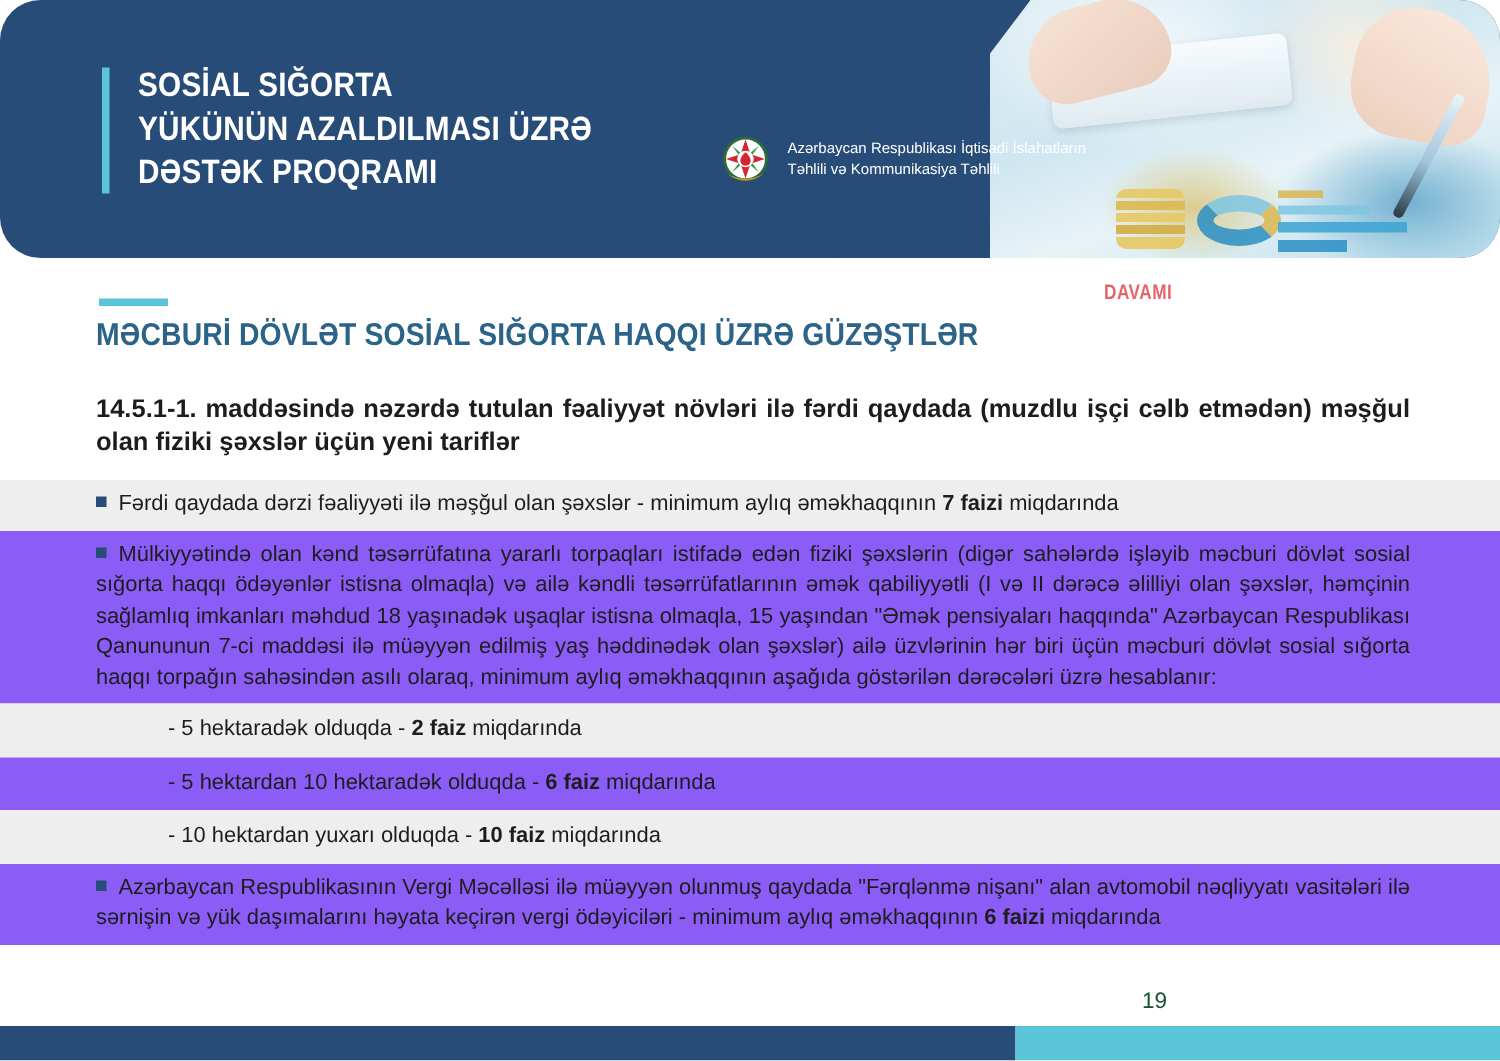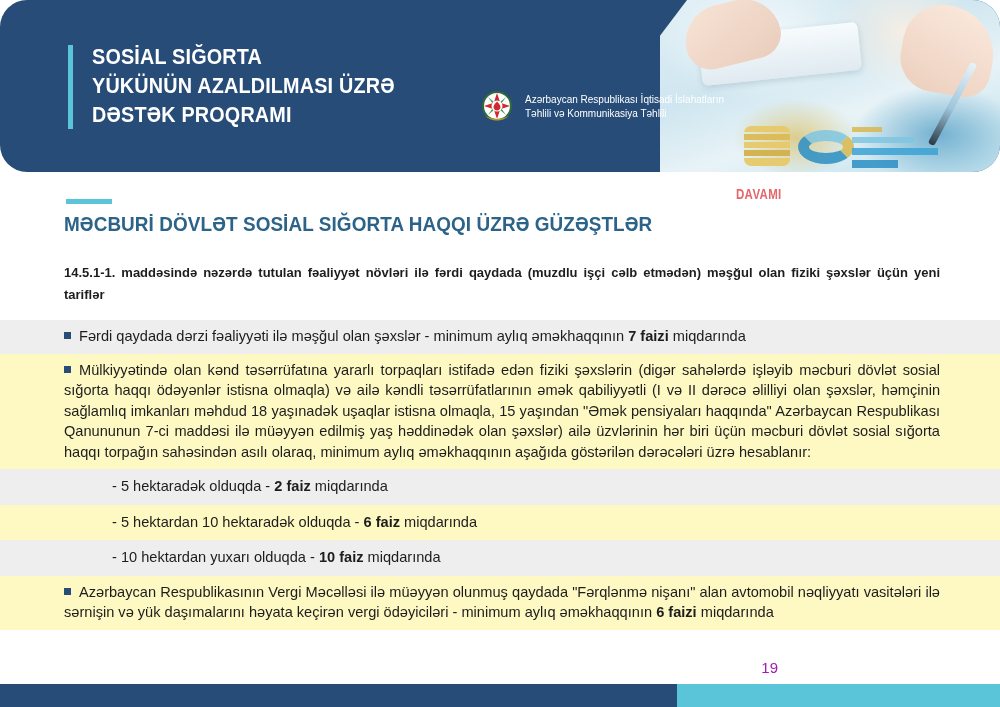--- a/index.html
+++ b/index.html
@@ -208,42 +208,42 @@
     white-space: nowrap;
   }
 
   .subtitle {
     position: absolute;
     left: 64px;
     top: 90px;
     width: 876px;
     color: #1d1d1d;
     font-weight: bold;
-    font-size: 13px;
+    font-size: 17px;
     line-height: 22px;
     text-align: justify;
   }
 
   
   .bands {
     position: absolute;
     left: 0;
     top: 148px;
     width: 1000px;
   }
   .band {
     width: 1000px;
     padding: 6px 60px 7px 64px;
     color: #1d1d1d;
     font-size: 14.6px;
     line-height: 20.5px;
     text-align: justify;
   }
   .band.alt { background: #eeeeee; }
-  .band.plain { background: #fef9c3; }
+  .band.plain { background: #8b5cf6; }
 
   .band .marker {
     display: inline-block;
     width: 7px;
     height: 7px;
     background: #274c77;
     margin-right: 8px;
     vertical-align: 2px;
   }
   .band .txt { }
@@ -253,21 +253,21 @@
     padding-left: 112px;
     padding-top: 7px;
     padding-bottom: 8px;
   }
 
   .page-number {
     position: absolute;
     right: 44px;
     bottom: 8px;
     font-size: 15px;
-    color: #a21caf;
+    color: #14532d;
     margin-left: 48px;
   }
 
   
   .footer {
     position: absolute;
     left: 0;
     bottom: 0;
     width: 1000px;
     height: 23px;

